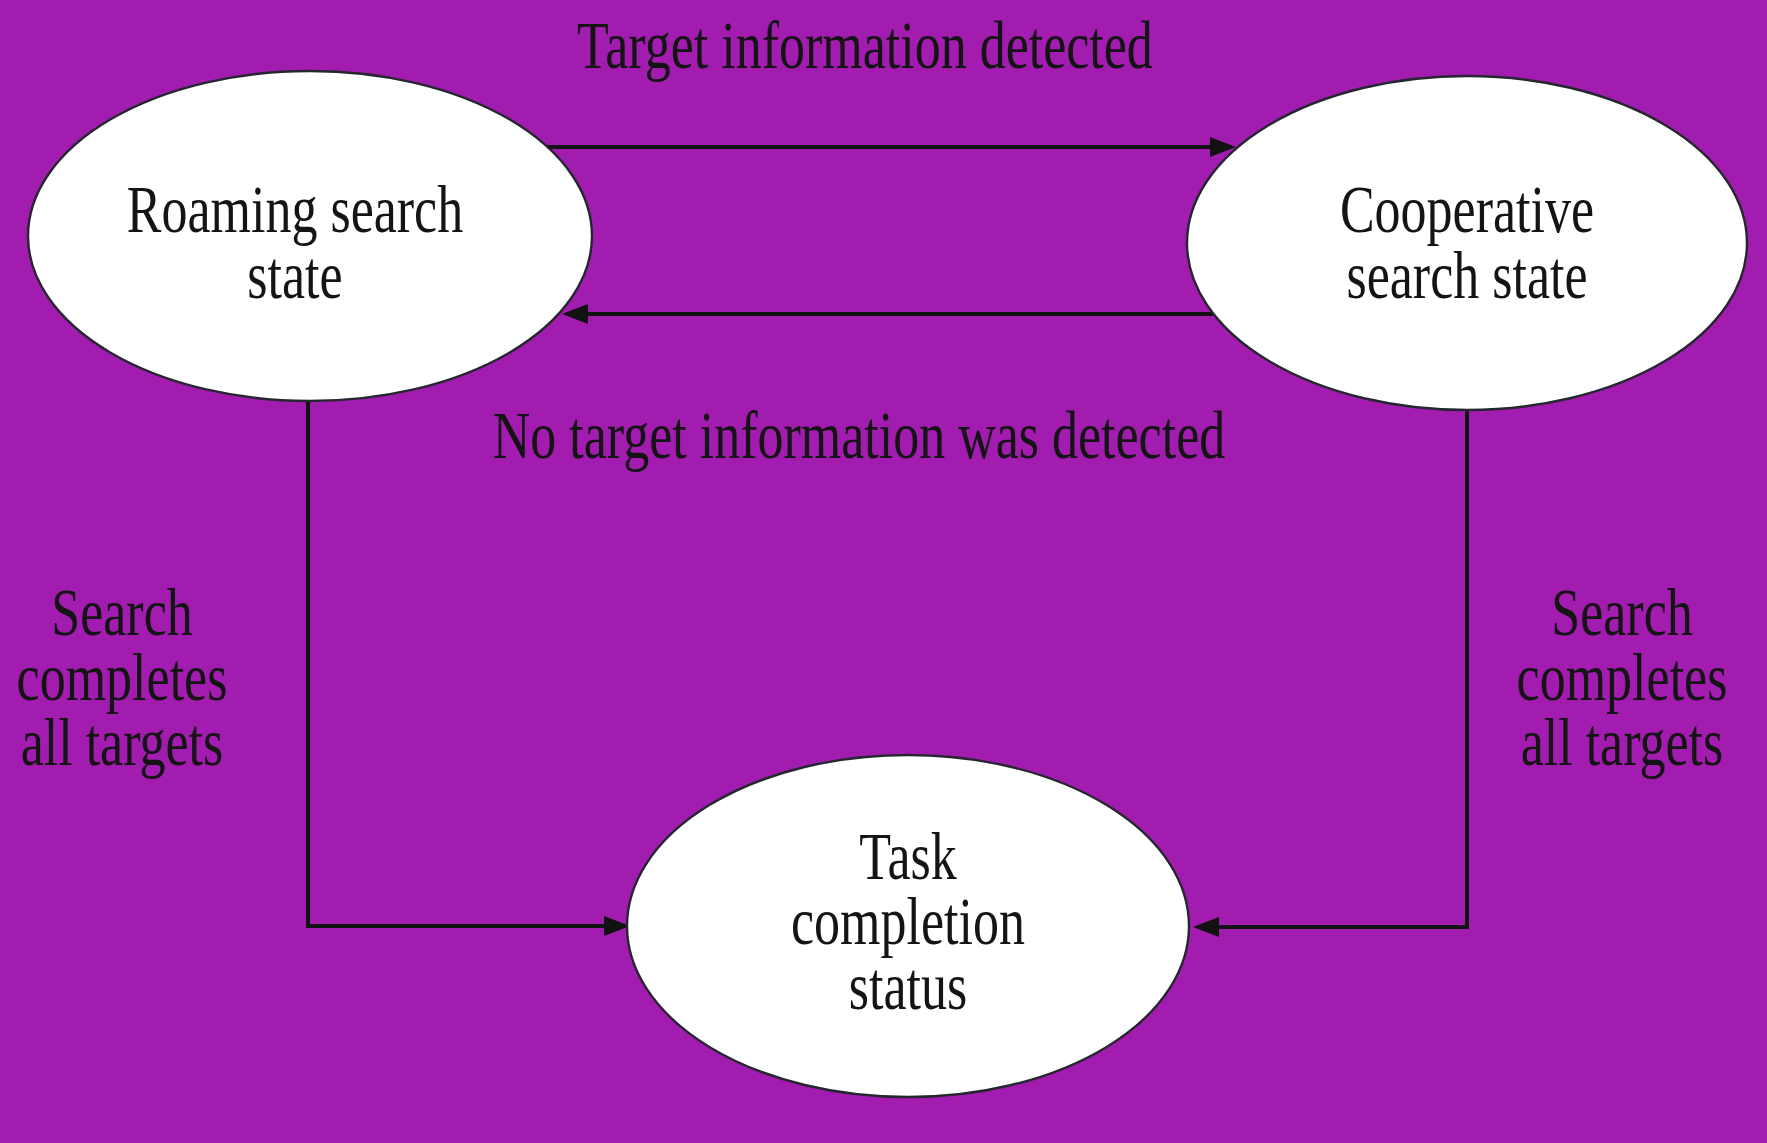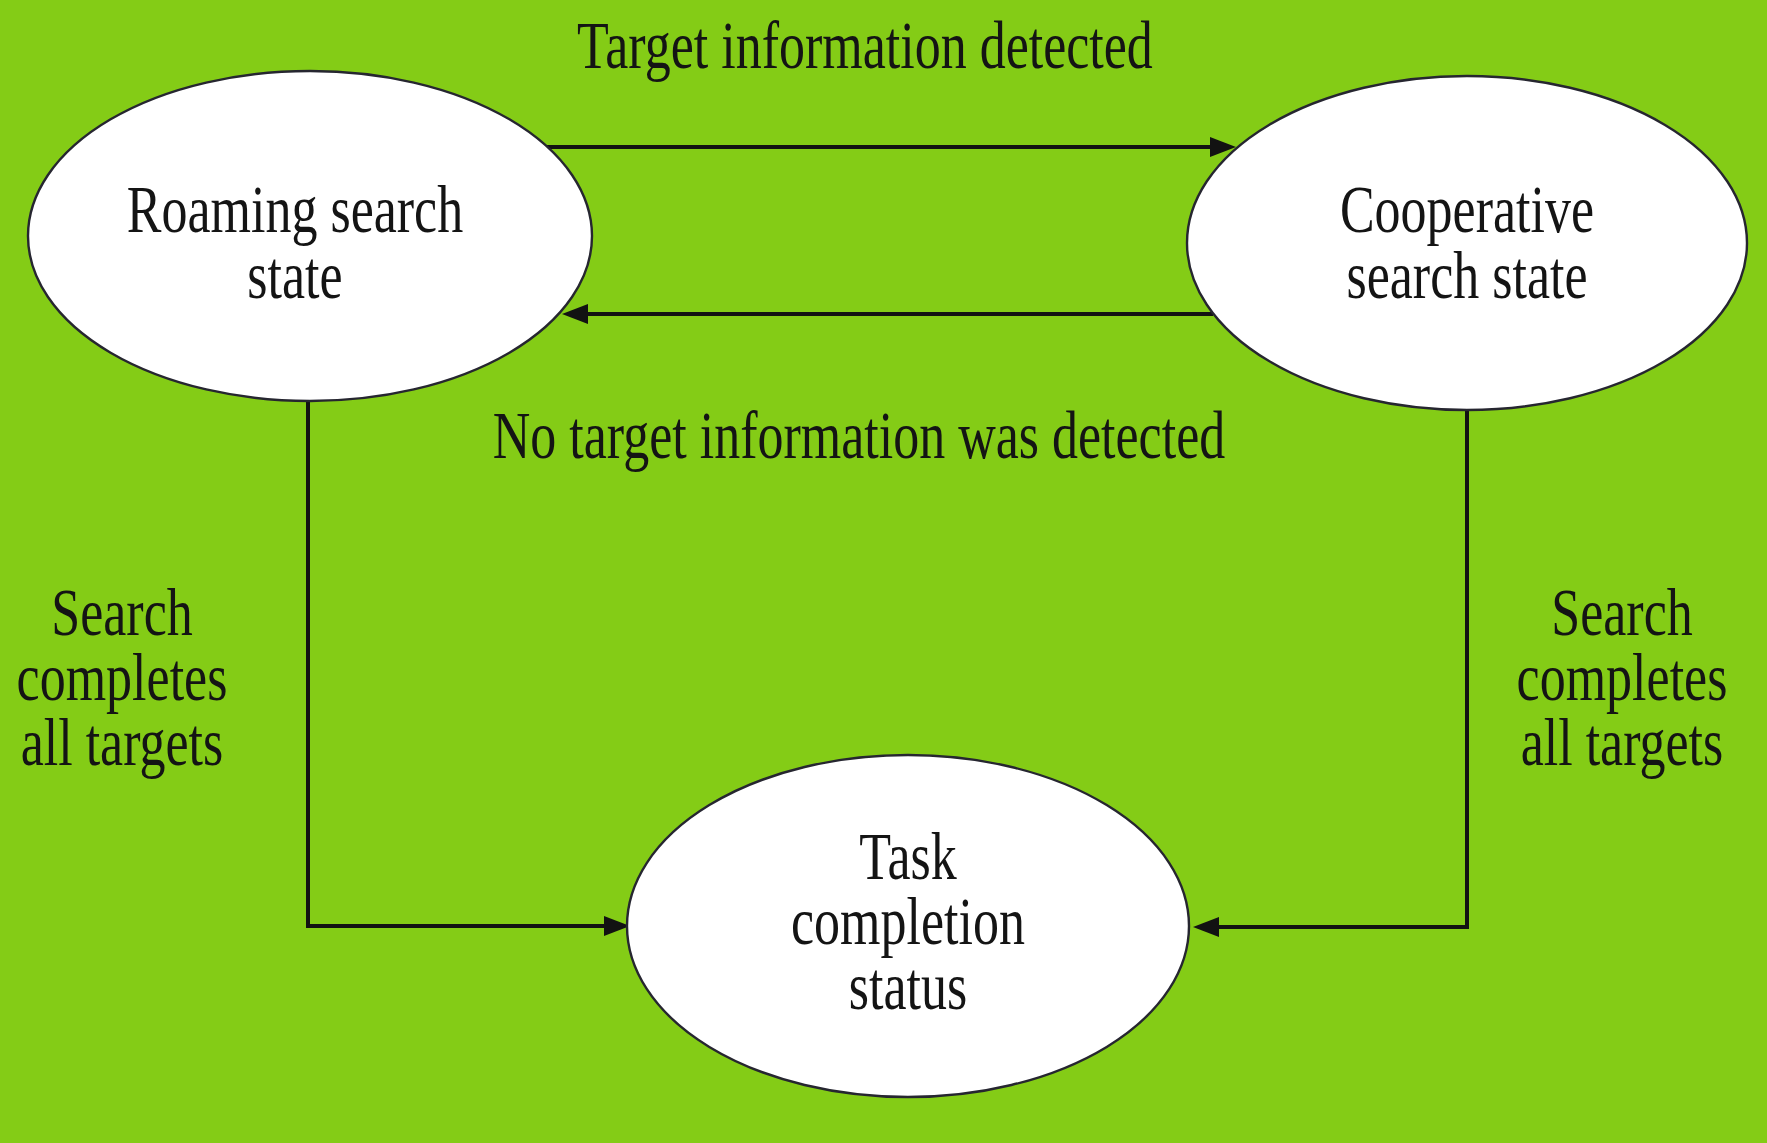--- a/index.html
+++ b/index.html
@@ -4,21 +4,21 @@
 <style>
   html, body {
     margin: 0;
     padding: 0;
     background: #ffffff;
   }
   .stage {
     position: relative;
     width: 1767px;
     height: 1143px;
-    background: #84cc16;
+    background: #a21caf;
     overflow: hidden;
   }
   svg.diagram {
     display: block;
     width: 1767px;
     height: 1143px;
   }
   .node-ellipse {
     fill: #ffffff;
     stroke: #262630;

